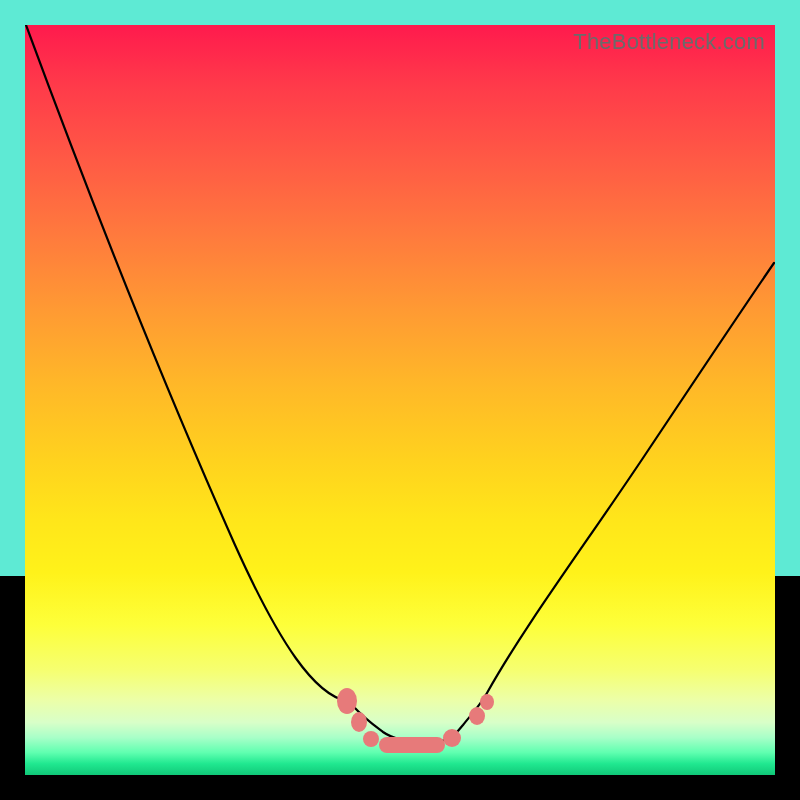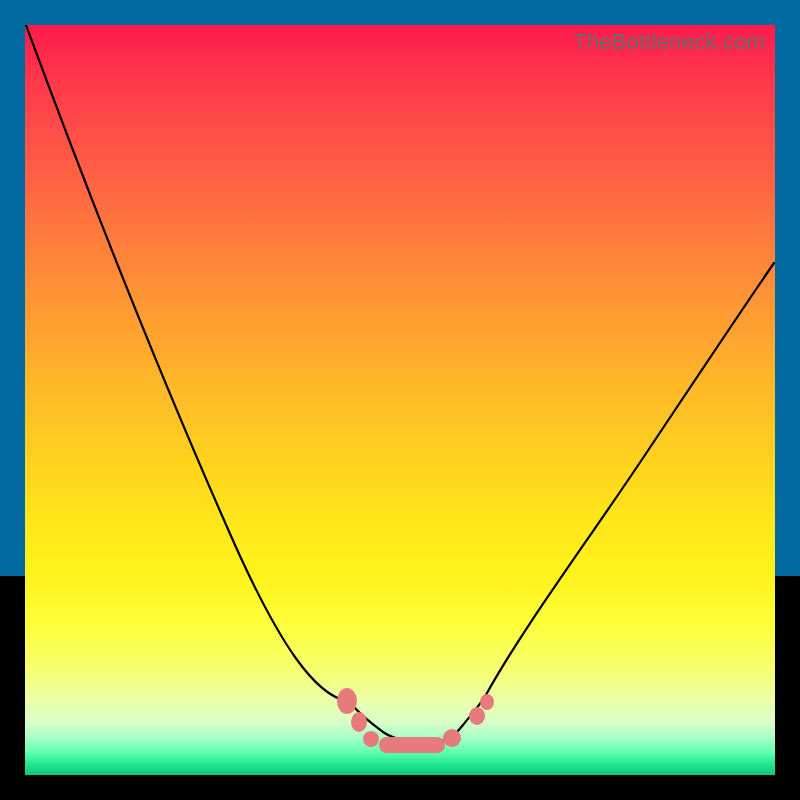--- a/index.html
+++ b/index.html
@@ -10,21 +10,21 @@
     overflow: hidden;
     background: #000;
     font-family: Arial, Helvetica, sans-serif;
   }
   .frame {
     position: absolute;
     left: 0;
     top: 0;
     width: 800px;
     height: 576px;
-    background: #0369a1;
+    background: #5eead4;
     text-align: center;
   }
   .plot {
     position: absolute;
     left: 25px;
     top: 25px;
     width: 750px;
     height: 750px;
     background: linear-gradient(to bottom,
       #ff1a4d 0%,

